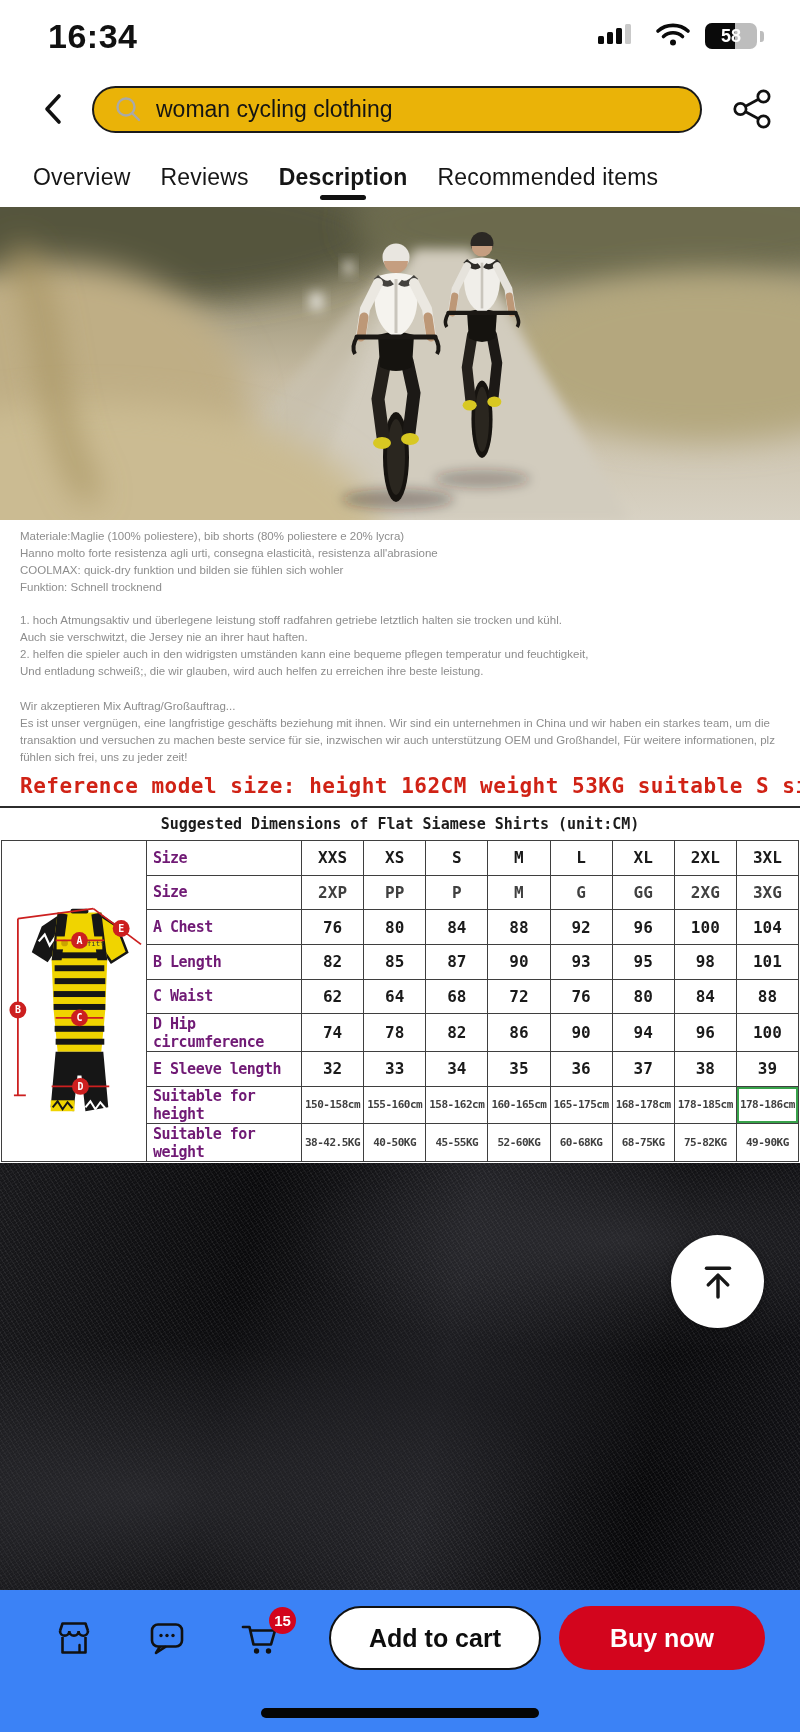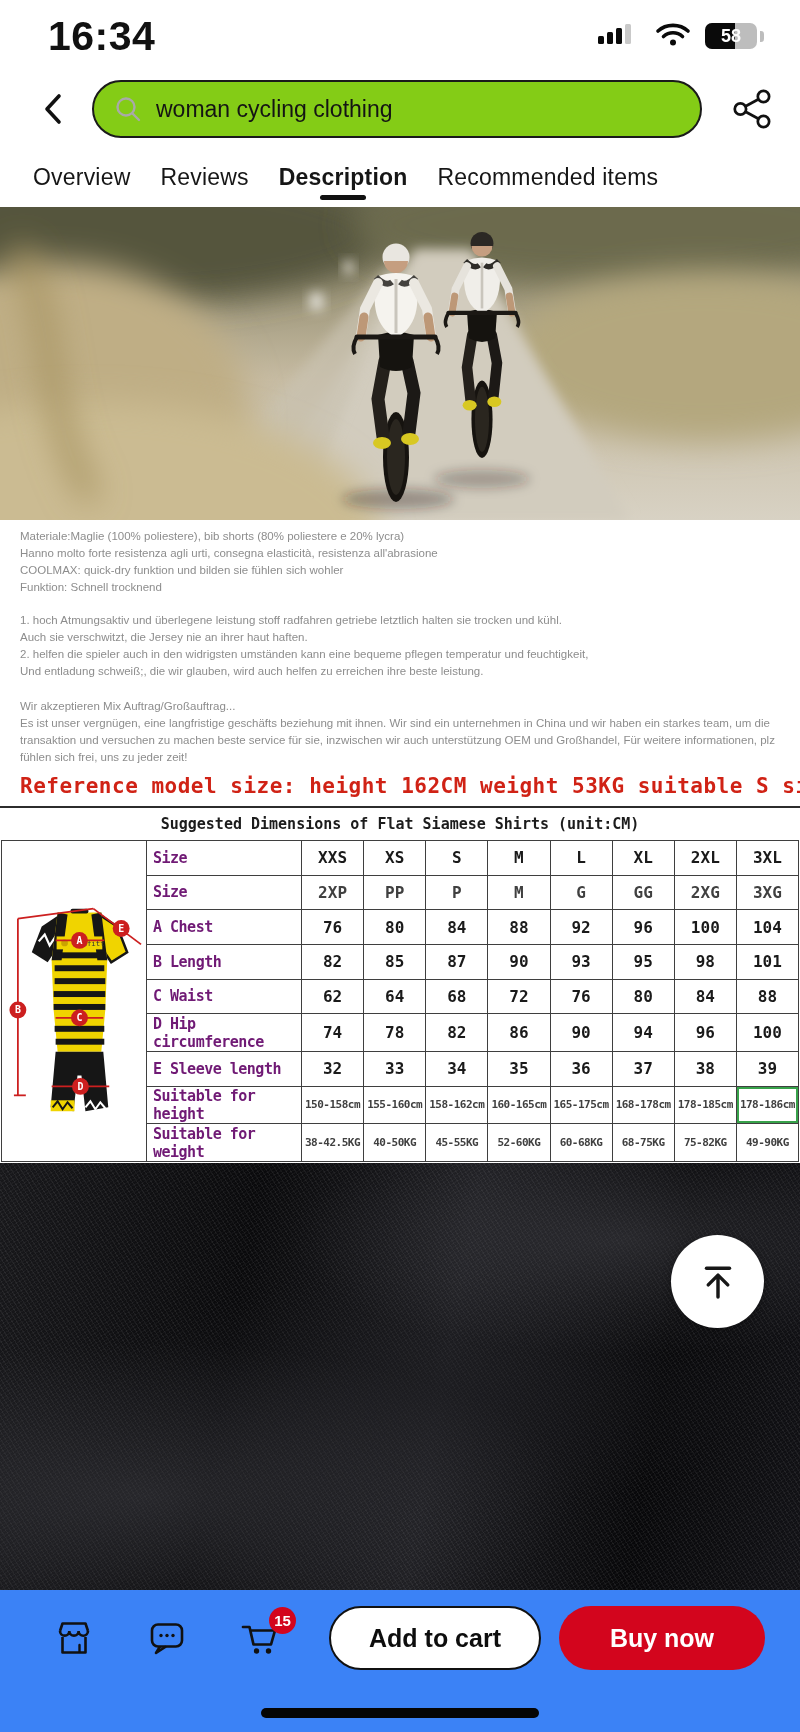--- a/index.html
+++ b/index.html
@@ -2,31 +2,31 @@
 <html><head>
 <meta charset="utf-8">
 <style>
   * { margin:0; padding:0; box-sizing:border-box; }
   html,body { background:#fff; }
   body { font-family:"Liberation Sans","DejaVu Sans",sans-serif; color:#111; }
   .page { position:relative; width:800px; height:1732px; margin:0 auto; background:#fff; overflow:hidden; }
 
   
   .status-bar { height:62px; display:flex; align-items:center; justify-content:space-between; padding:10px 36px 0 48px; }
-  .sb-time { font-size:41px; font-weight:700; letter-spacing:.5px; }
+  .sb-time { font-size:34px; font-weight:700; letter-spacing:.5px; }
   .sb-right { display:flex; align-items:center; gap:14px; }
   .battery { position:relative; width:52px; height:26px; border-radius:7px; overflow:hidden; background:#bdbdbd; }
   .battery .fill { position:absolute; left:0; top:0; bottom:0; width:58%; background:#0a0a0a; }
   .battery .num { position:absolute; inset:0; display:flex; align-items:center; justify-content:center; color:#fff; font-weight:700; font-size:18px; }
   .battery-nub { width:4px; height:11px; background:#bdbdbd; border-radius:0 3px 3px 0; margin-left:-11px; }
 
   
   .search-row { height:88px; display:flex; align-items:center; padding:6px 24px 0 36px; }
   .back-btn { width:34px; height:40px; display:flex; align-items:center; justify-content:center; }
-  .search-pill { flex:1; height:58px; margin:0 28px 0 22px; border:2px solid #1a1a1a; border-radius:30px; display:flex; align-items:center; padding:0 20px; background:#84cc16; }
+  .search-pill { flex:1; height:47px; margin:0 28px 0 22px; border:2px solid #1a1a1a; border-radius:30px; display:flex; align-items:center; padding:0 20px; background:#eab308; }
   .search-text { font-size:23px; color:#141414; margin-left:14px; white-space:nowrap; overflow:hidden; }
   .share-btn { width:46px; height:46px; display:flex; align-items:center; justify-content:center; }
 
   
   .tabs { height:57px; display:flex; align-items:flex-start; gap:30px; padding:14px 0 0 33px; }
   .tab { position:relative; font-size:23px; color:#161616; letter-spacing:.2px; }
   .tab.active { font-weight:700; }
   .tab.active::after { content:""; position:absolute; left:50%; transform:translateX(-50%); bottom:-9px; width:46px; height:5px; border-radius:3px; background:#111; }
 
   

